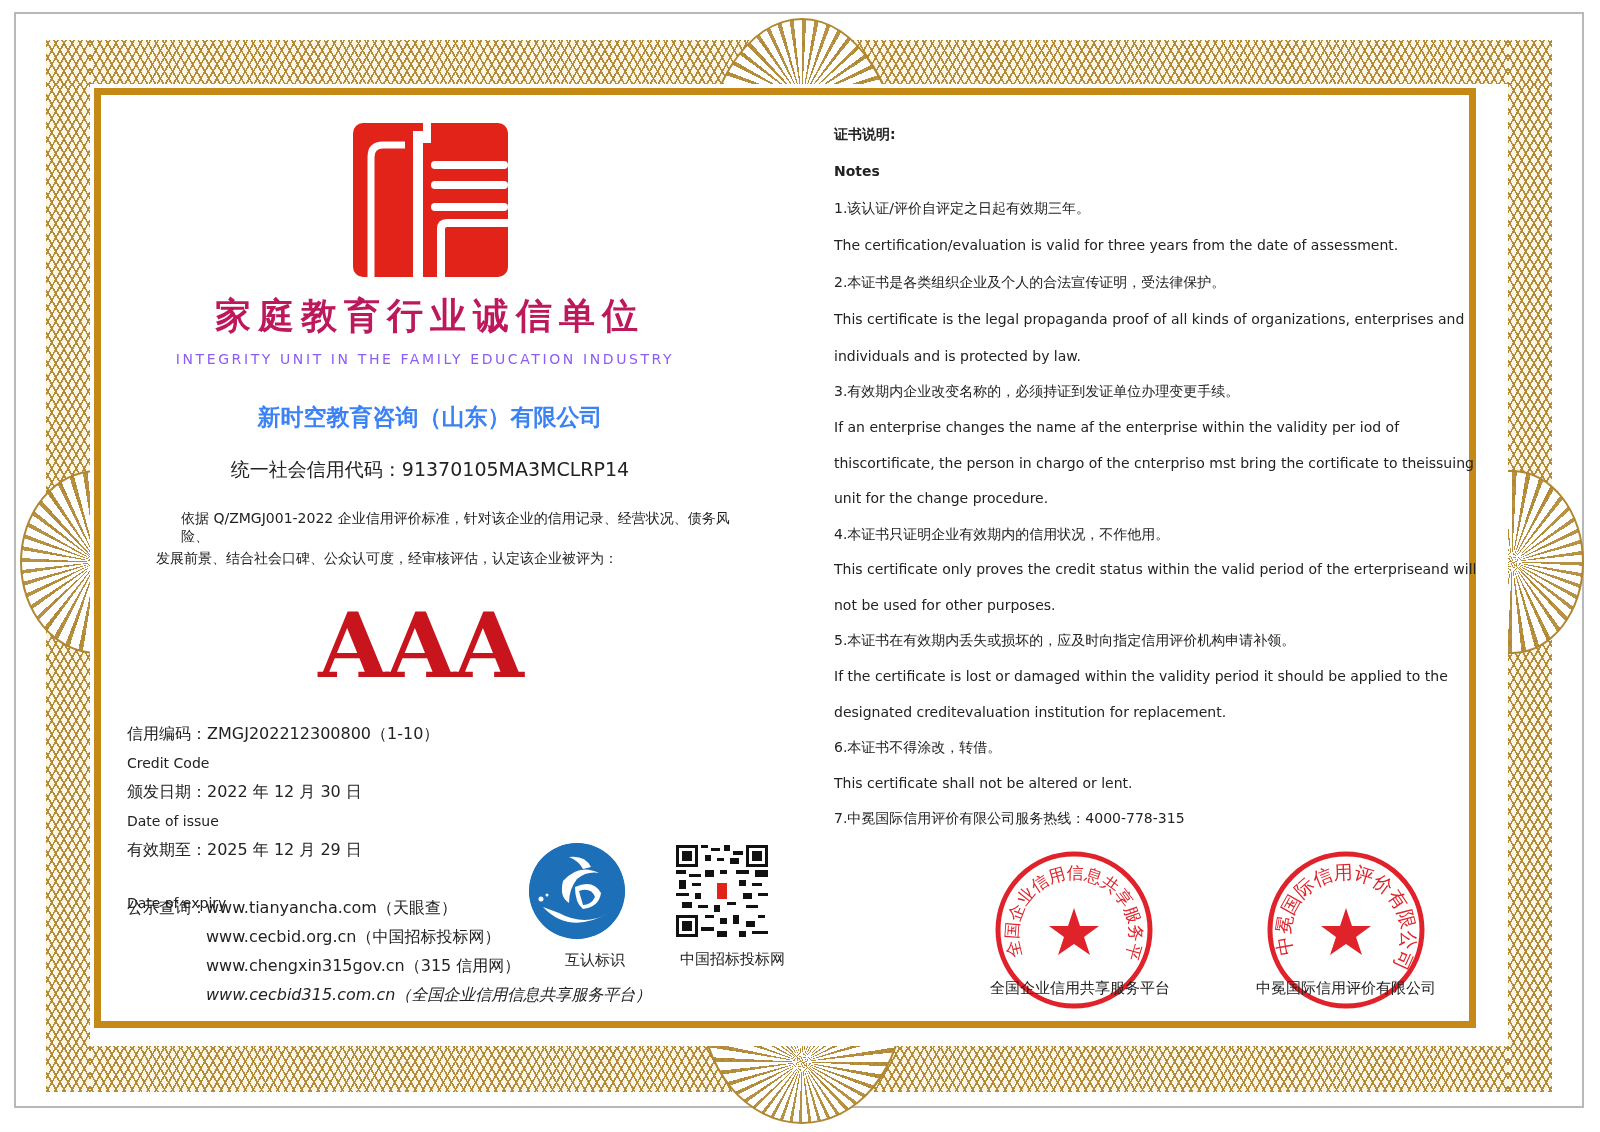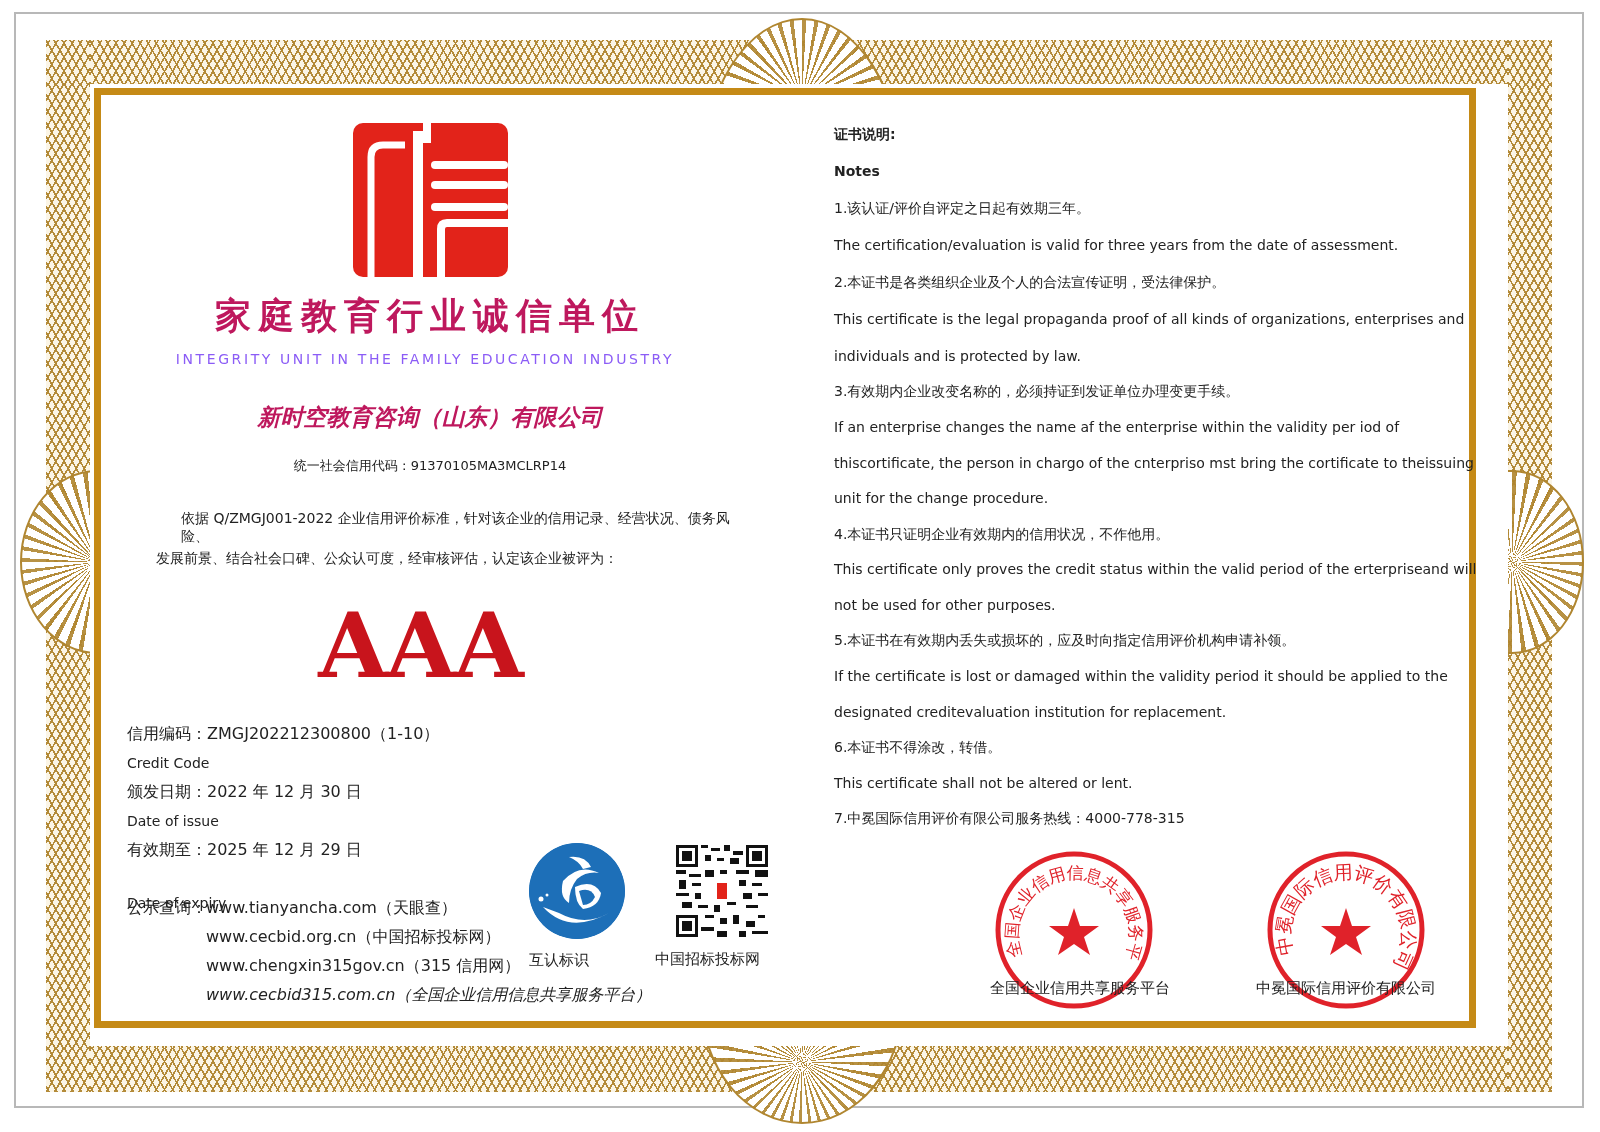--- a/index.html
+++ b/index.html
@@ -20,31 +20,31 @@
   .rosette.left{left:20px;top:470px;width:150px;height:180px;border-radius:50% 0 0 50% / 50% 0 0 50%;}
   .rosette.right{left:1440px;top:470px;width:140px;height:180px;border-radius:0 50% 50% 0 / 0 50% 50% 0;}
   .paper{position:absolute;left:90px;top:84px;width:1418px;height:962px;background:#fff;box-sizing:border-box;}
   .gold-rule{position:absolute;left:94px;top:88px;width:1382px;height:940px;border:7px solid #c58a16;box-sizing:border-box;}
   .white-fill{position:absolute;left:101px;top:95px;width:1368px;height:926px;background:#fff;}
 
   
   .logo{position:absolute;left:353px;top:123px;width:155px;height:154px;}
   .title-cn{position:absolute;left:160px;top:292px;width:540px;text-align:center;font-size:36px;font-weight:bold;letter-spacing:7px;color:#be185d;}
   .title-en{position:absolute;left:160px;top:351px;width:530px;text-align:center;font-size:14px;letter-spacing:2.6px;color:#8b5cf6;}
-  .company{position:absolute;left:160px;top:402px;width:540px;text-align:center;font-size:23px;font-weight:bold;color:#be185d;font-style:italic;}
-  .ucc{position:absolute;left:160px;top:457px;width:540px;text-align:center;font-size:13px;color:#222;}
+  .company{position:absolute;left:160px;top:402px;width:540px;text-align:center;font-size:23px;font-weight:bold;color:#3b82f6;}
+  .ucc{position:absolute;left:160px;top:457px;width:540px;text-align:center;font-size:19px;color:#222;}
   .basis1{position:absolute;left:181px;top:510px;width:560px;font-size:14px;color:#222;}
   .basis2{position:absolute;left:156px;top:550px;width:560px;font-size:14px;color:#222;}
   .rating{position:absolute;left:300px;top:590px;width:240px;text-align:center;font-family:"DejaVu Serif","Liberation Serif",serif;font-size:90px;font-weight:bold;color:#c8141c;letter-spacing:-2px;line-height:110px;}
   .info{position:absolute;left:127px;font-size:16px;color:#222;white-space:nowrap;}
   .info.small{font-size:14px;}
   .url{position:absolute;left:206px;font-size:16px;color:#222;white-space:nowrap;}
 
   .badge-mutual{position:absolute;left:529px;top:843px;width:96px;height:96px;border-radius:50%;background:#1d6fb8;overflow:hidden;}
-  .badge-label{position:absolute;font-size:15px;color:#222;text-align:left;}
+  .badge-label{position:absolute;font-size:15px;color:#222;text-align:right;}
   .qr{position:absolute;left:676px;top:845px;width:92px;height:92px;background:#fff;}
 
   
   .notes{position:absolute;left:834px;top:120px;width:600px;}
   .note-line{position:absolute;left:0;font-size:14px;color:#222;white-space:nowrap;}
   .note-line.bold{font-weight:bold;}
   .note-line.justify{width:598px;text-align:justify;text-align-last:justify;}
 
   .seal{position:absolute;width:160px;height:160px;}
   .seal-label{position:absolute;font-size:15px;color:#222;white-space:nowrap;text-align:center;}

